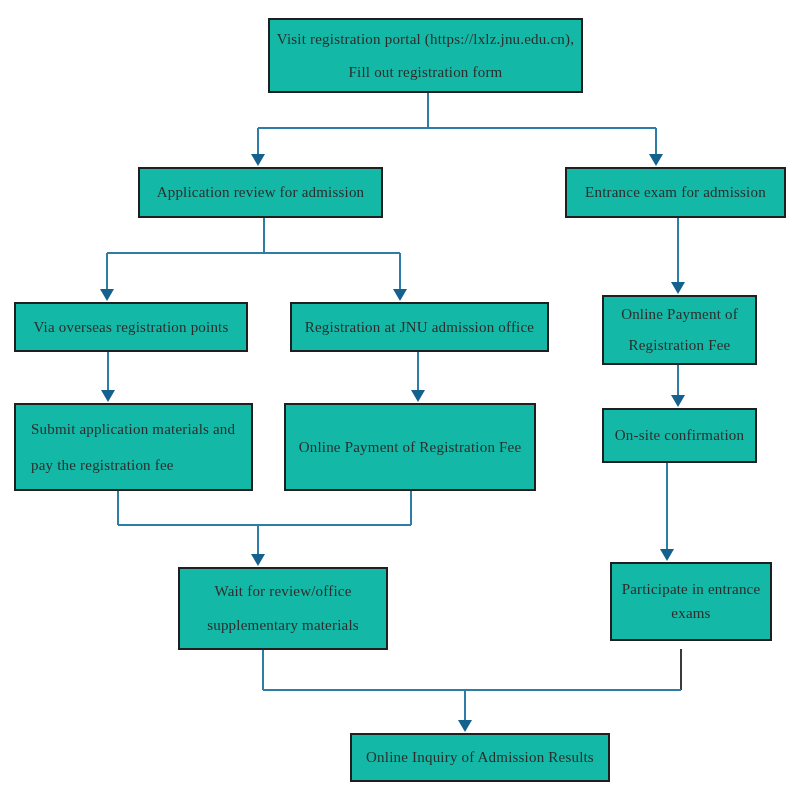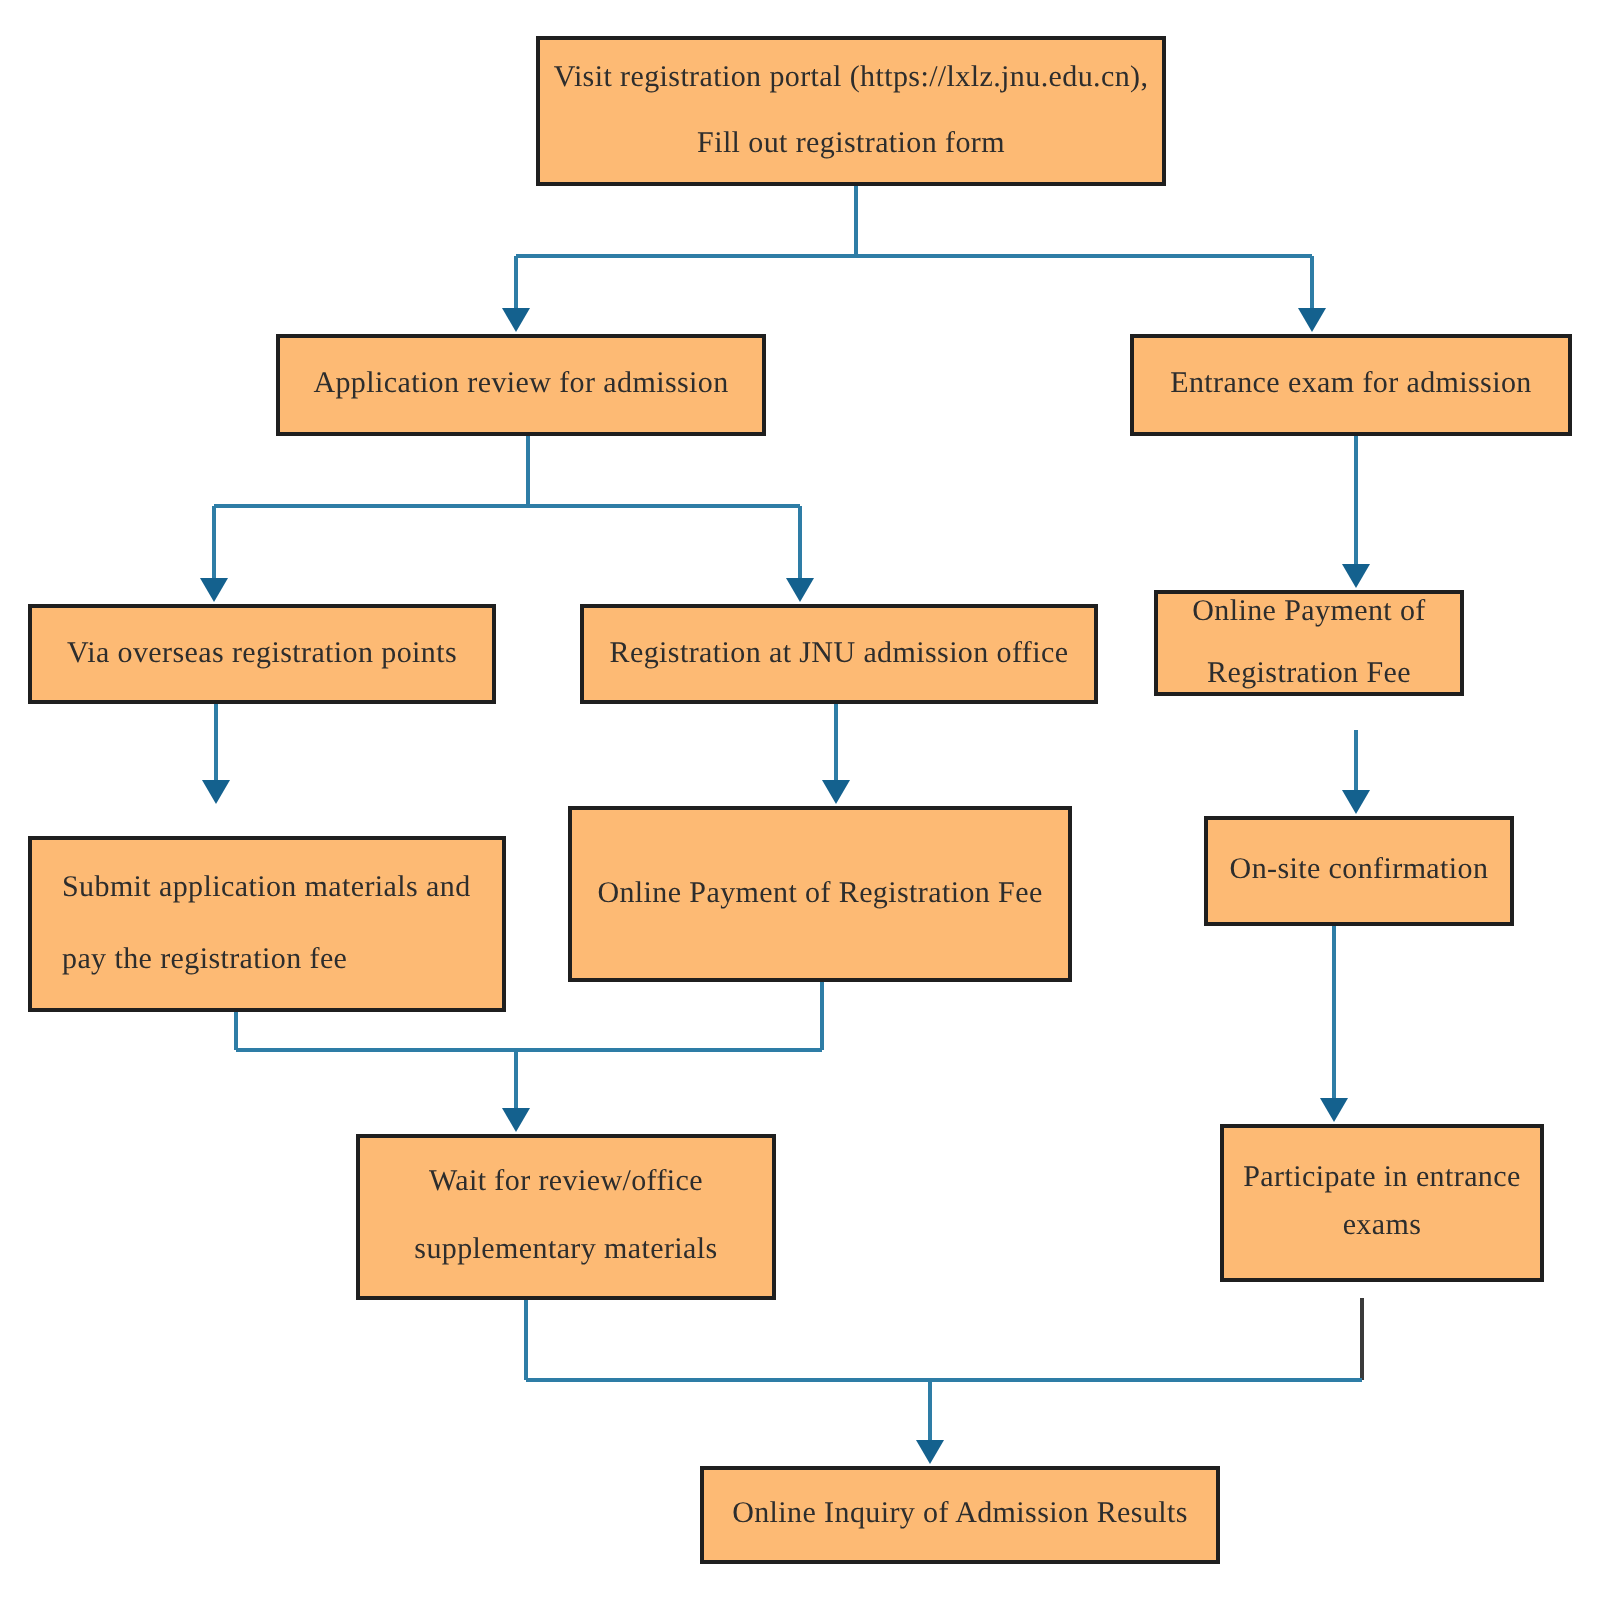--- a/index.html
+++ b/index.html
@@ -15,40 +15,39 @@
     position: absolute;
     left: 0; top: 0;
     width: 799px; height: 801px;
   }
   .conn { fill: none; stroke: var(--connector, #2e7da6); stroke-width: 2; }
   .conn-dark { stroke: var(--dark-connector, #3a3a3a); }
   .ah { fill: var(--arrowhead, #14618e); stroke: none; }
   .node {
     position: absolute;
     box-sizing: border-box;
-    background: #fdba74;
+    background: #14b8a6;
     border: 2px solid var(--box-border, #1f1f1f);
     display: flex;
     flex-direction: column;
     justify-content: center;
     align-items: center;
     row-gap: 18px;
     text-align: center;
     font-size: 15px;
     color: var(--text, #2d2d2d);
     letter-spacing: 0.2px;
     line-height: 1;
     padding: 2px 6px;
   }
   .node.align-left {
     align-items: flex-start;
     text-align: left;
     padding-left: 15px;
     padding-right: 8px;
-    margin-top: 15px;
   }
   .node .line { display: block; white-space: nowrap; }
 </style>
 </head>
 <body>
 
 <div class="canvas">
 
   <svg class="connector-layer" viewBox="0 0 799 801" xmlns="http://www.w3.org/2000/svg">
 
@@ -108,21 +107,21 @@
   </div>
 
   <div class="node" style="left:14px; top:302px; width:234px; height:50px;">
     <span class="line">Via overseas registration points</span>
   </div>
 
   <div class="node" style="left:290px; top:302px; width:259px; height:50px;">
     <span class="line">Registration at JNU admission office</span>
   </div>
 
-  <div class="node" style="left:577px; top:295px; width:155px; height:53px; row-gap:16px;">
+  <div class="node" style="left:602px; top:295px; width:155px; height:70px; row-gap:16px;">
     <span class="line">Online Payment of</span>
     <span class="line">Registration Fee</span>
   </div>
 
   <div class="node align-left" style="left:14px; top:403px; width:239px; height:88px; row-gap:21px;">
     <span class="line">Submit application materials and</span>
     <span class="line">pay the registration fee</span>
   </div>
 
   <div class="node" style="left:284px; top:403px; width:252px; height:88px;">

